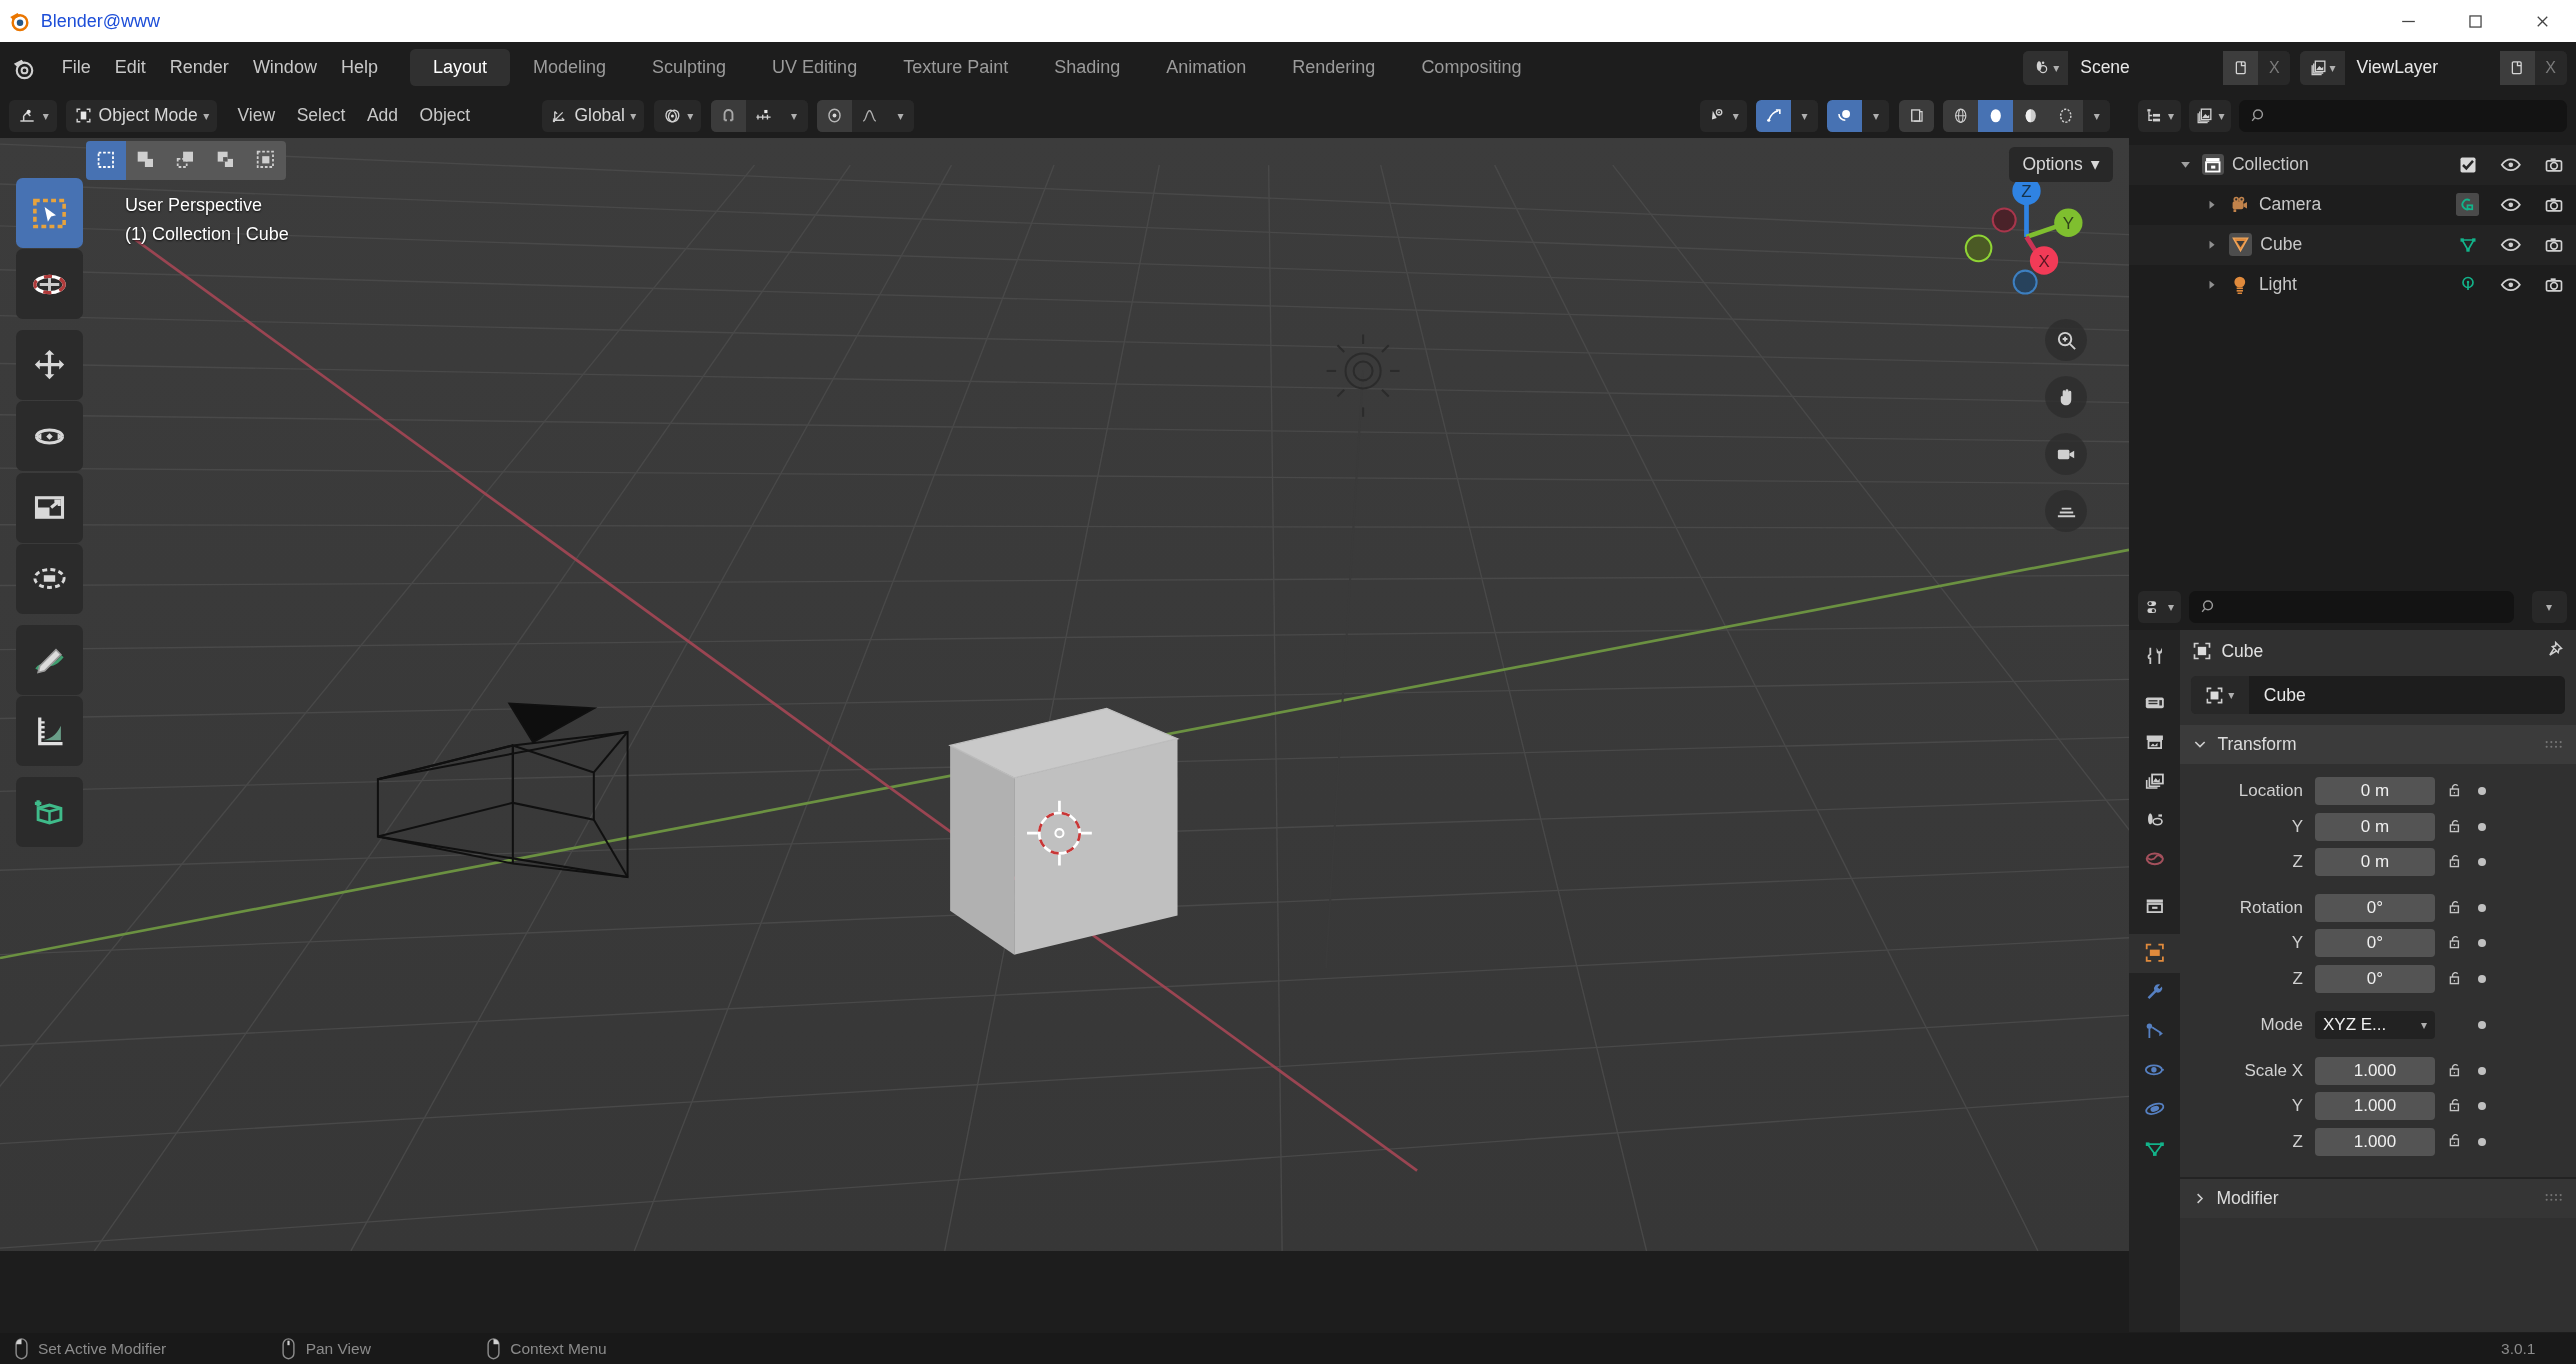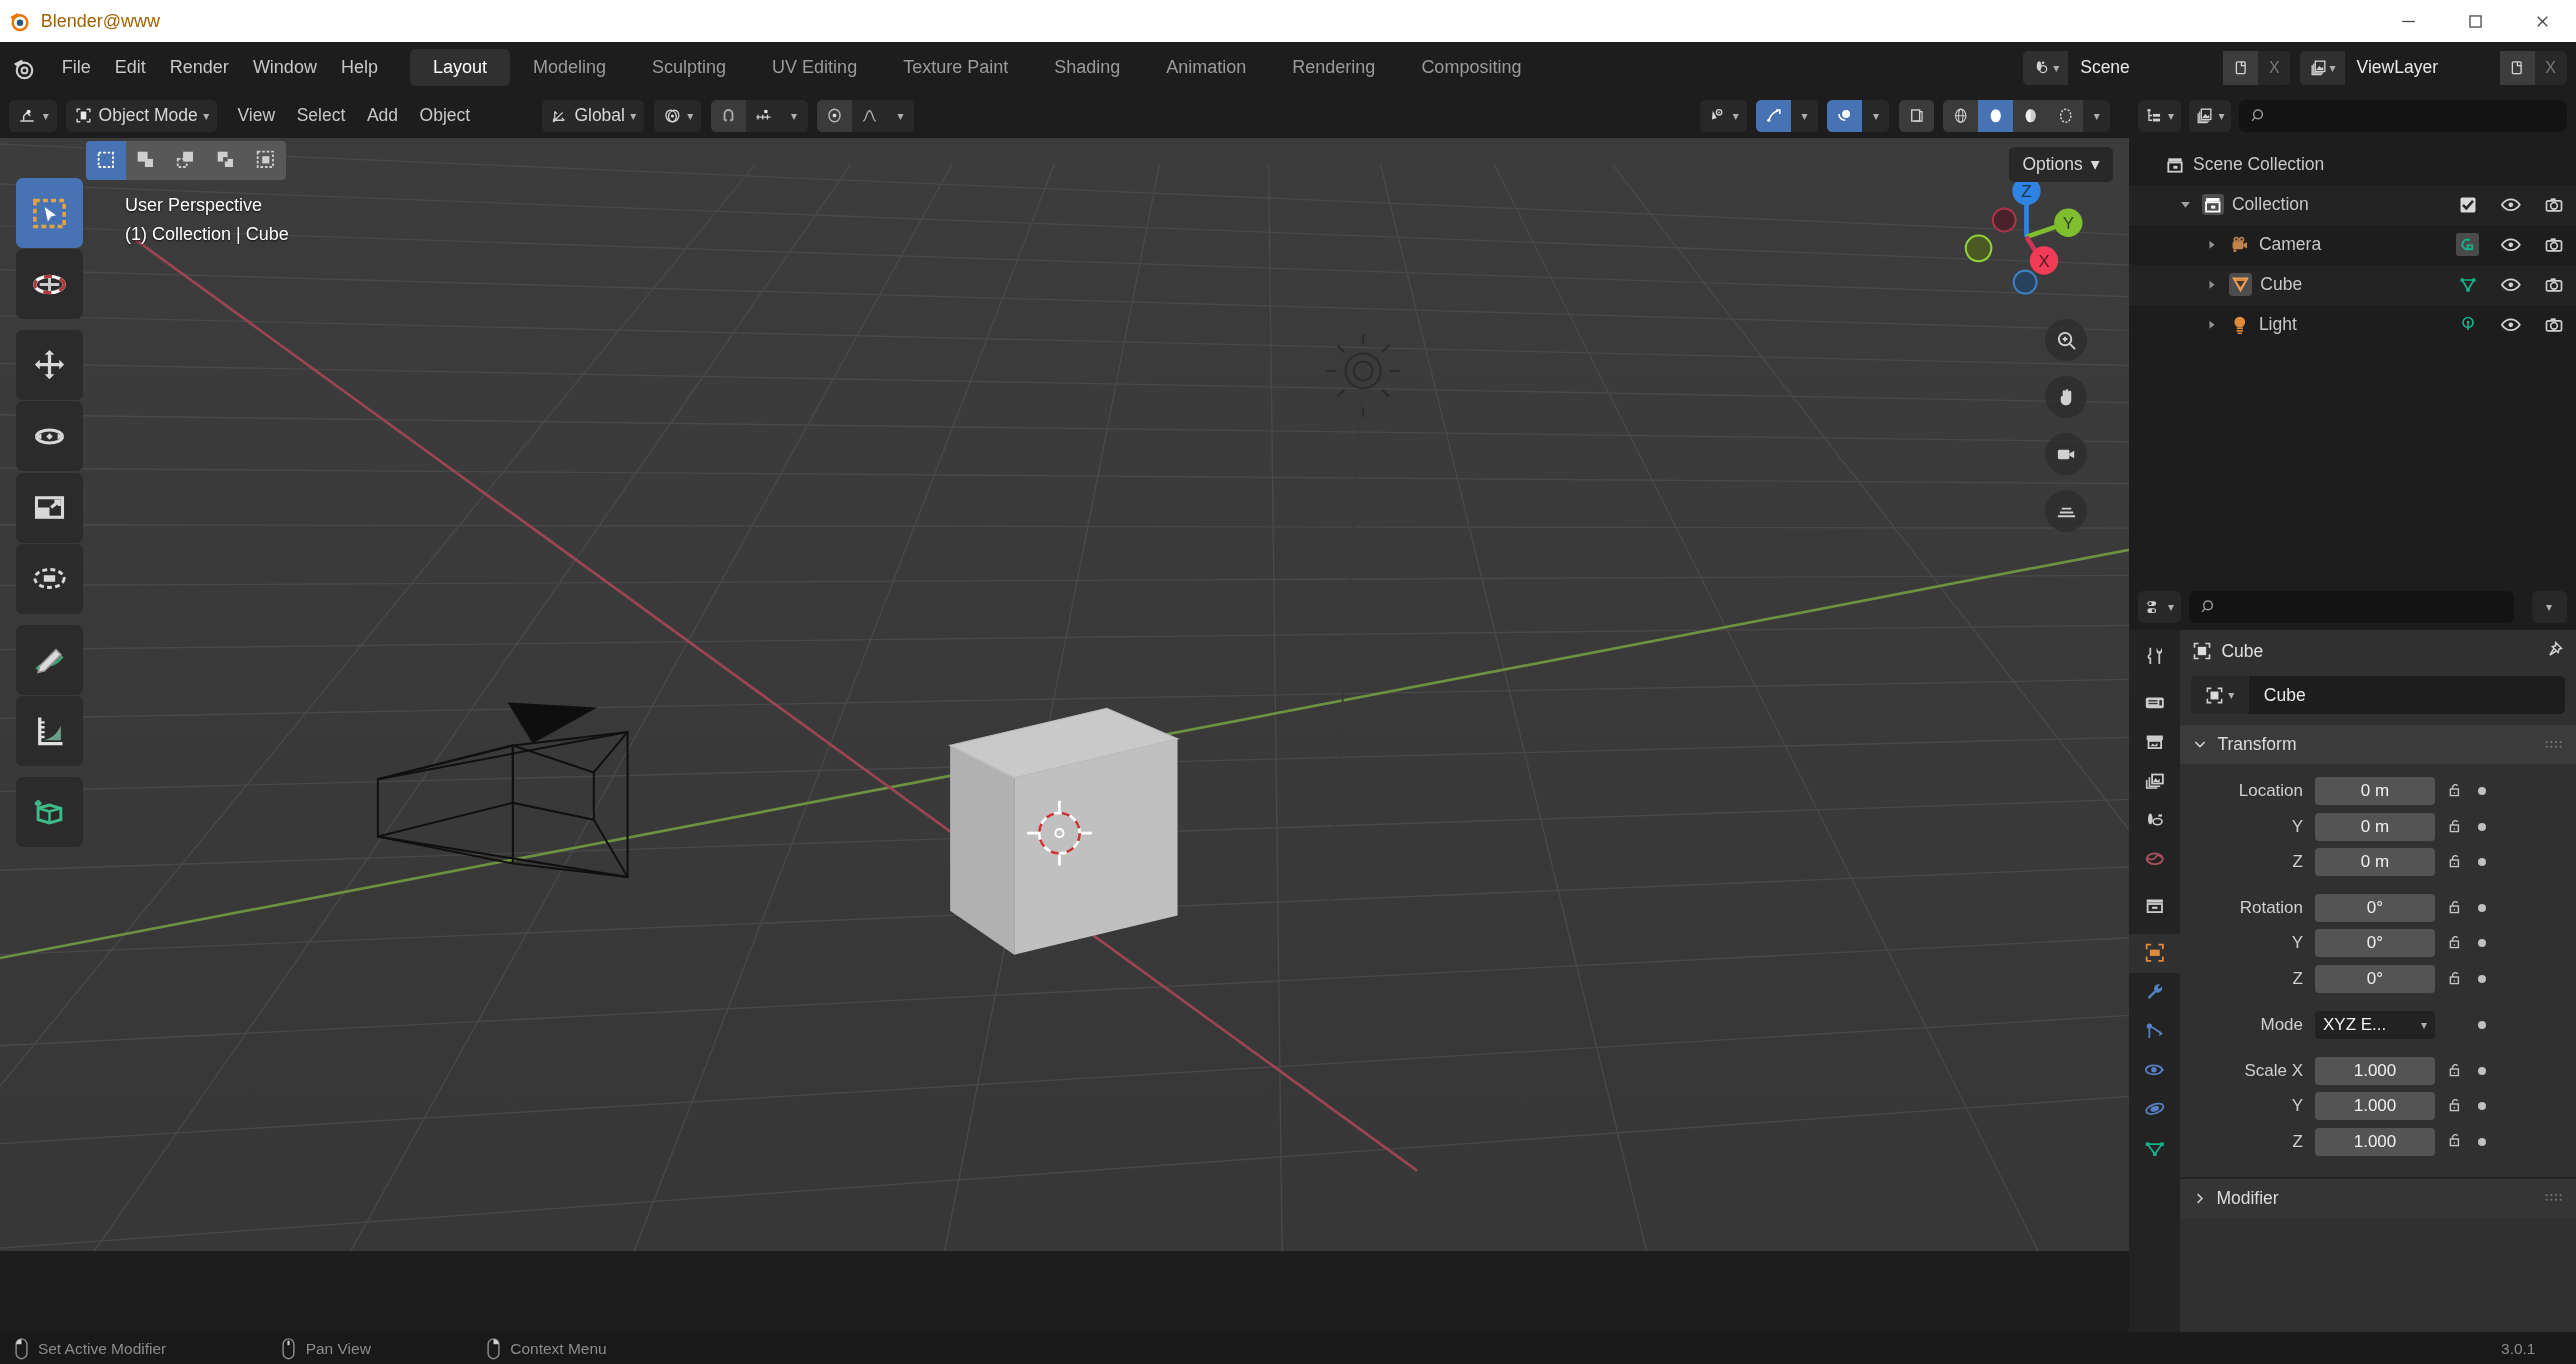--- a/index.html
+++ b/index.html
@@ -11,21 +11,21 @@
   }
   body { position: relative; }
 
   
   #titlebar {
     position: absolute; top: 0; left: 0; width: 2576px; height: 42px;
     background: #ffffff; display: flex; align-items: center;
   }
   #titlebar .tb-icon { margin-left: 6.7px; width: 26px; height: 26px; flex: 0 0 26px; }
   #titlebar .tb-title {
-    font-size: 18px; color: #a16207; margin-left: 8px;
+    font-size: 18px; color: #1d4ed8; margin-left: 8px;
     font-family: "Liberation Sans", sans-serif;
   }
   #titlebar .tb-spacer { flex: 1 1 auto; }
   #titlebar .tb-btn {
     width: 67px; height: 42px; display: flex; align-items: center; justify-content: center;
     color: #3a3a3a;
   }
   #titlebar .tb-btn svg { width: 19px; height: 19px; }
 
   
@@ -841,28 +841,20 @@
         <svg width="17.5" height="17.5" viewBox="0 0 24 24">
           <circle cx="11" cy="10" r="6" fill="none" stroke="#9a9a9a" stroke-width="2"></circle>
           <path d="M6.5 14.5L3 19" stroke="#9a9a9a" stroke-width="2"></path>
         </svg>
         <span class="sbtext" title=""></span>
       </div>
     </div>
 
     <div id="ol-tree">
 
-      <div class="ol-row" style="padding-left:36px">
-        <svg width="20" height="20" viewBox="0 0 24 24">
-          <rect x="4" y="4" width="16" height="4" fill="#cfcfcf"></rect>
-          <rect x="4" y="9" width="16" height="11" fill="none" stroke="#cfcfcf" stroke-width="2.2"></rect>
-          <rect x="10" y="13" width="5" height="3.5" fill="#cfcfcf"></rect>
-        </svg>
-        <span class="ol-label">Scene Collection</span>
-      </div>
 
       <div class="ol-row alt" style="padding-left:49px">
         <svg width="15" height="15" viewBox="0 0 24 24" style="margin-right:9.4px">
           <path d="M5 8l7 9 7-9z" fill="#a0a0a0"></path>
         </svg>
         <svg width="21.6" height="21.6" viewBox="0 0 24 24" style="background:#4d4d4d;border-radius:3.4px;padding:0.7px">
           <rect x="4" y="4" width="16" height="4" fill="#ffffff"></rect>
           <rect x="4" y="9" width="16" height="11" fill="none" stroke="#ffffff" stroke-width="2.2"></rect>
           <rect x="10" y="13" width="5" height="3.5" fill="#ffffff"></rect>
         </svg>

